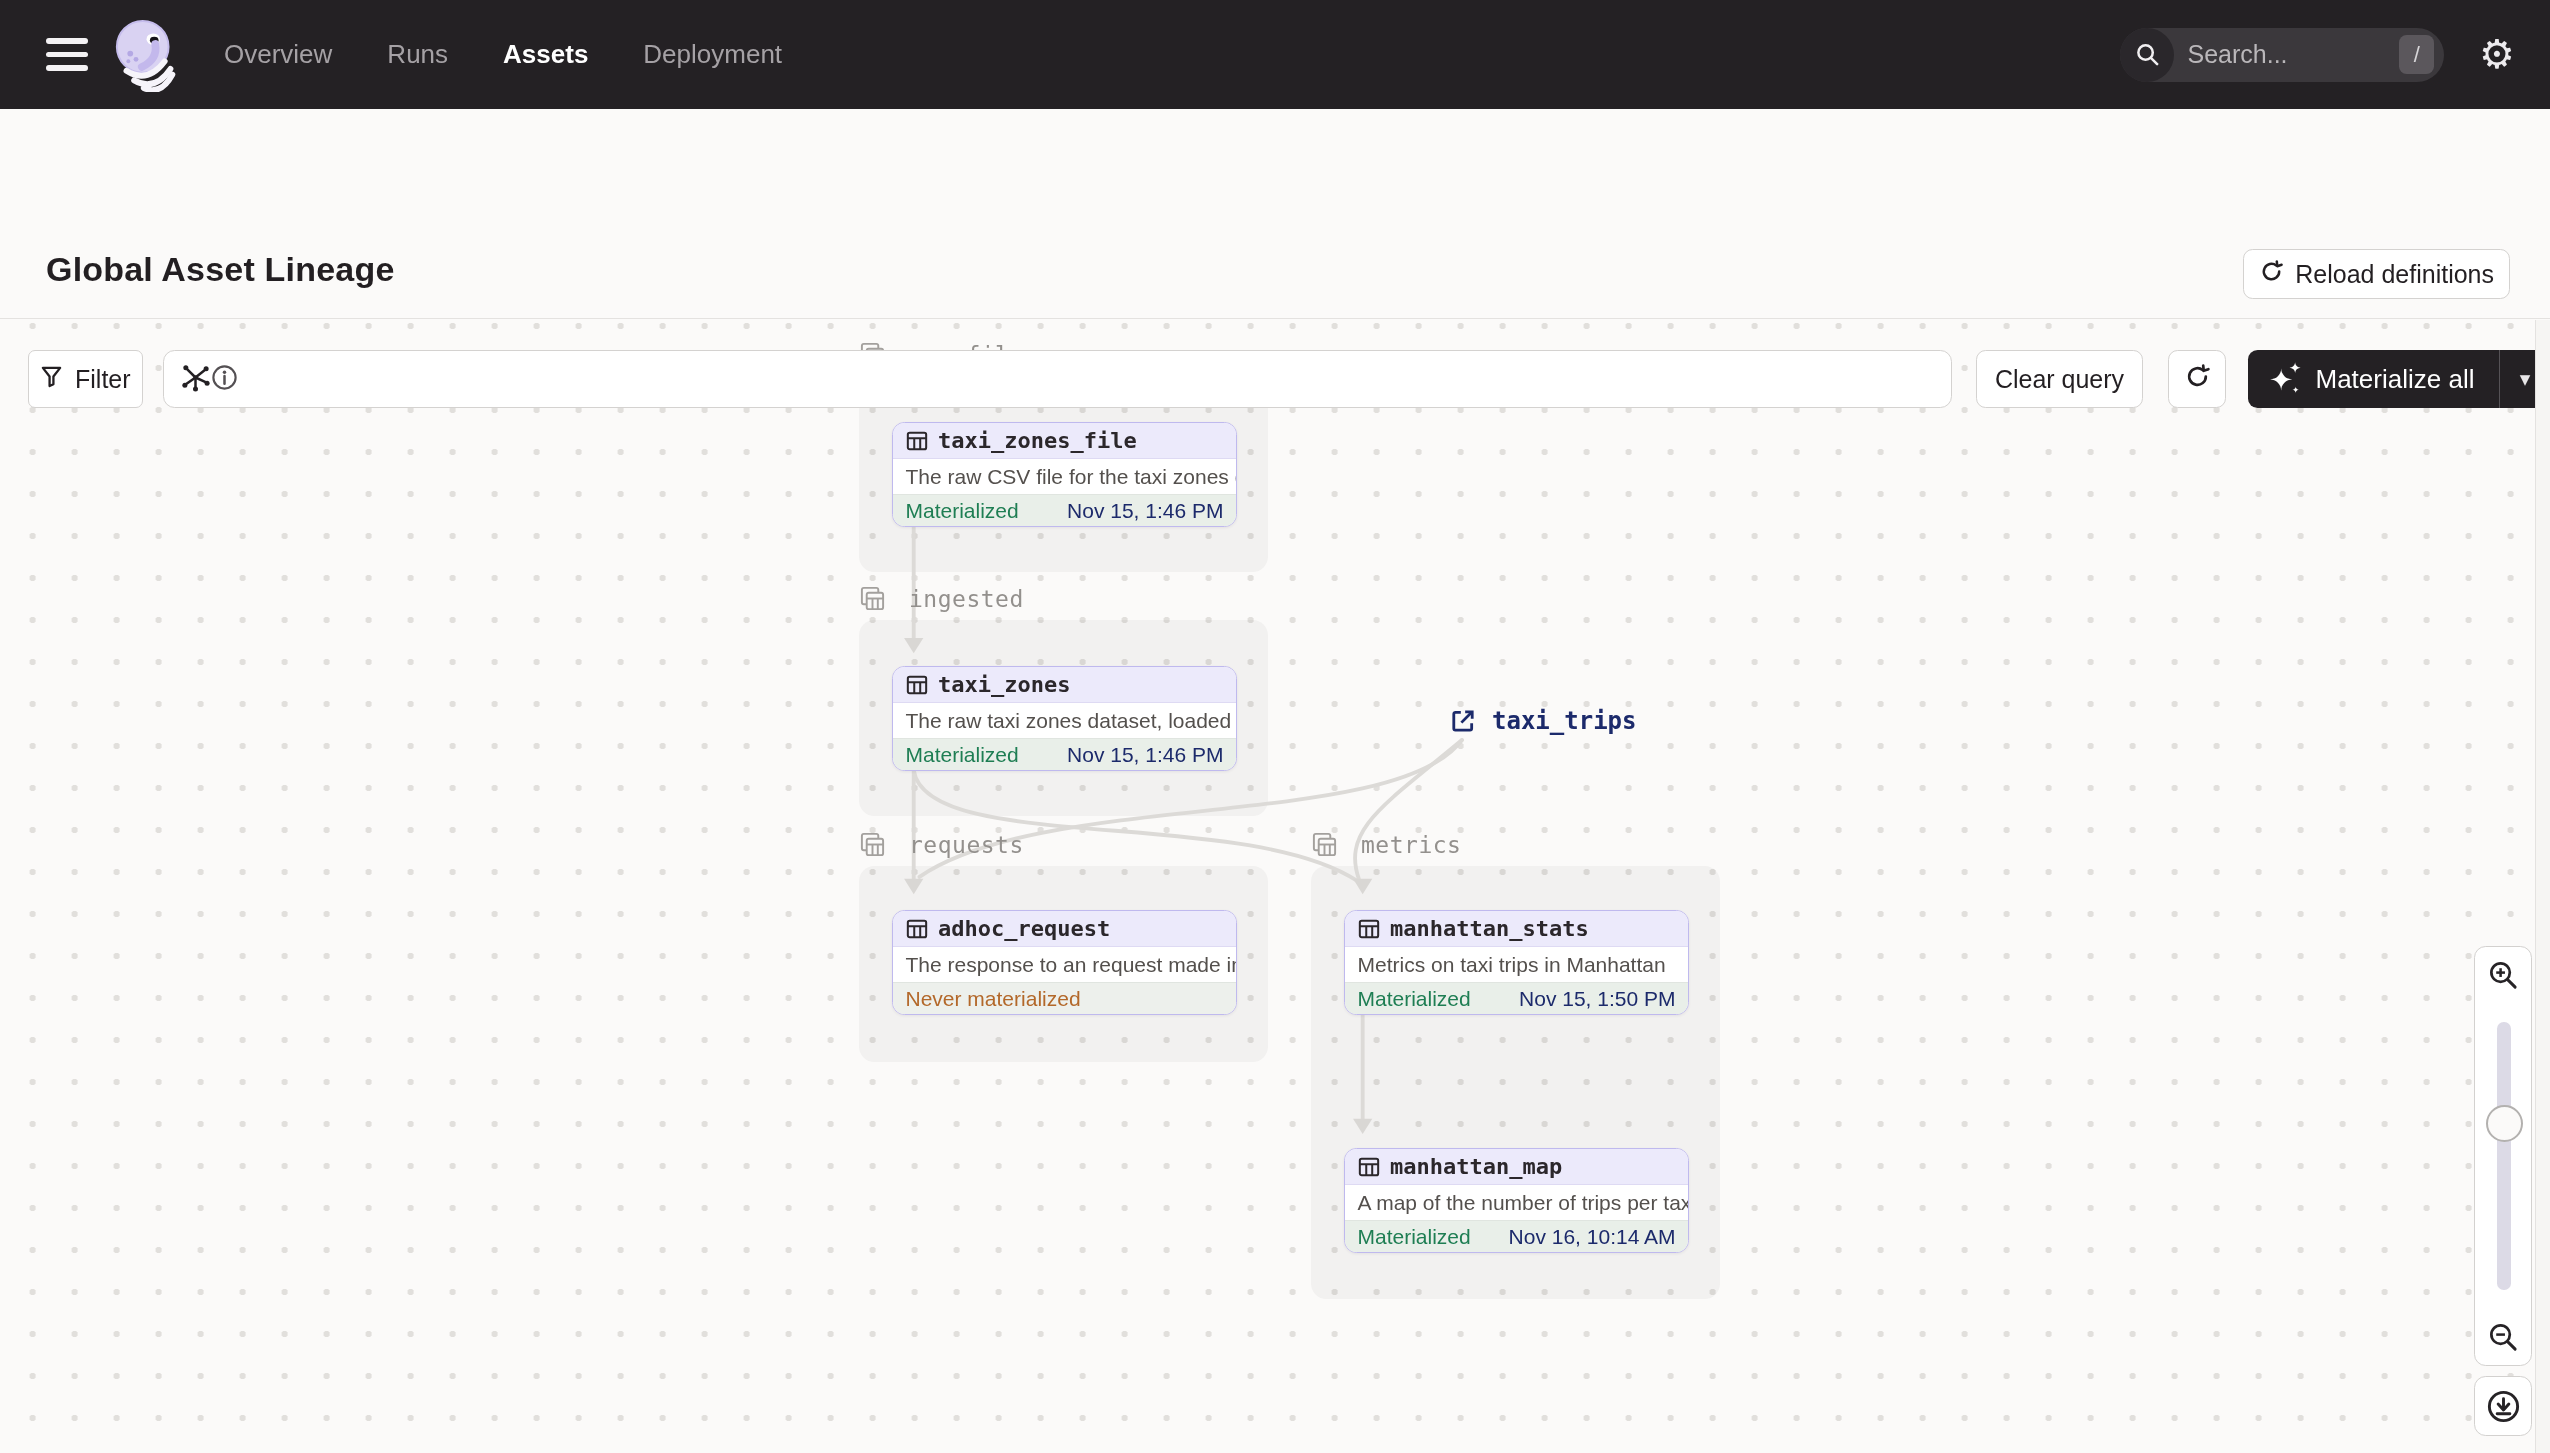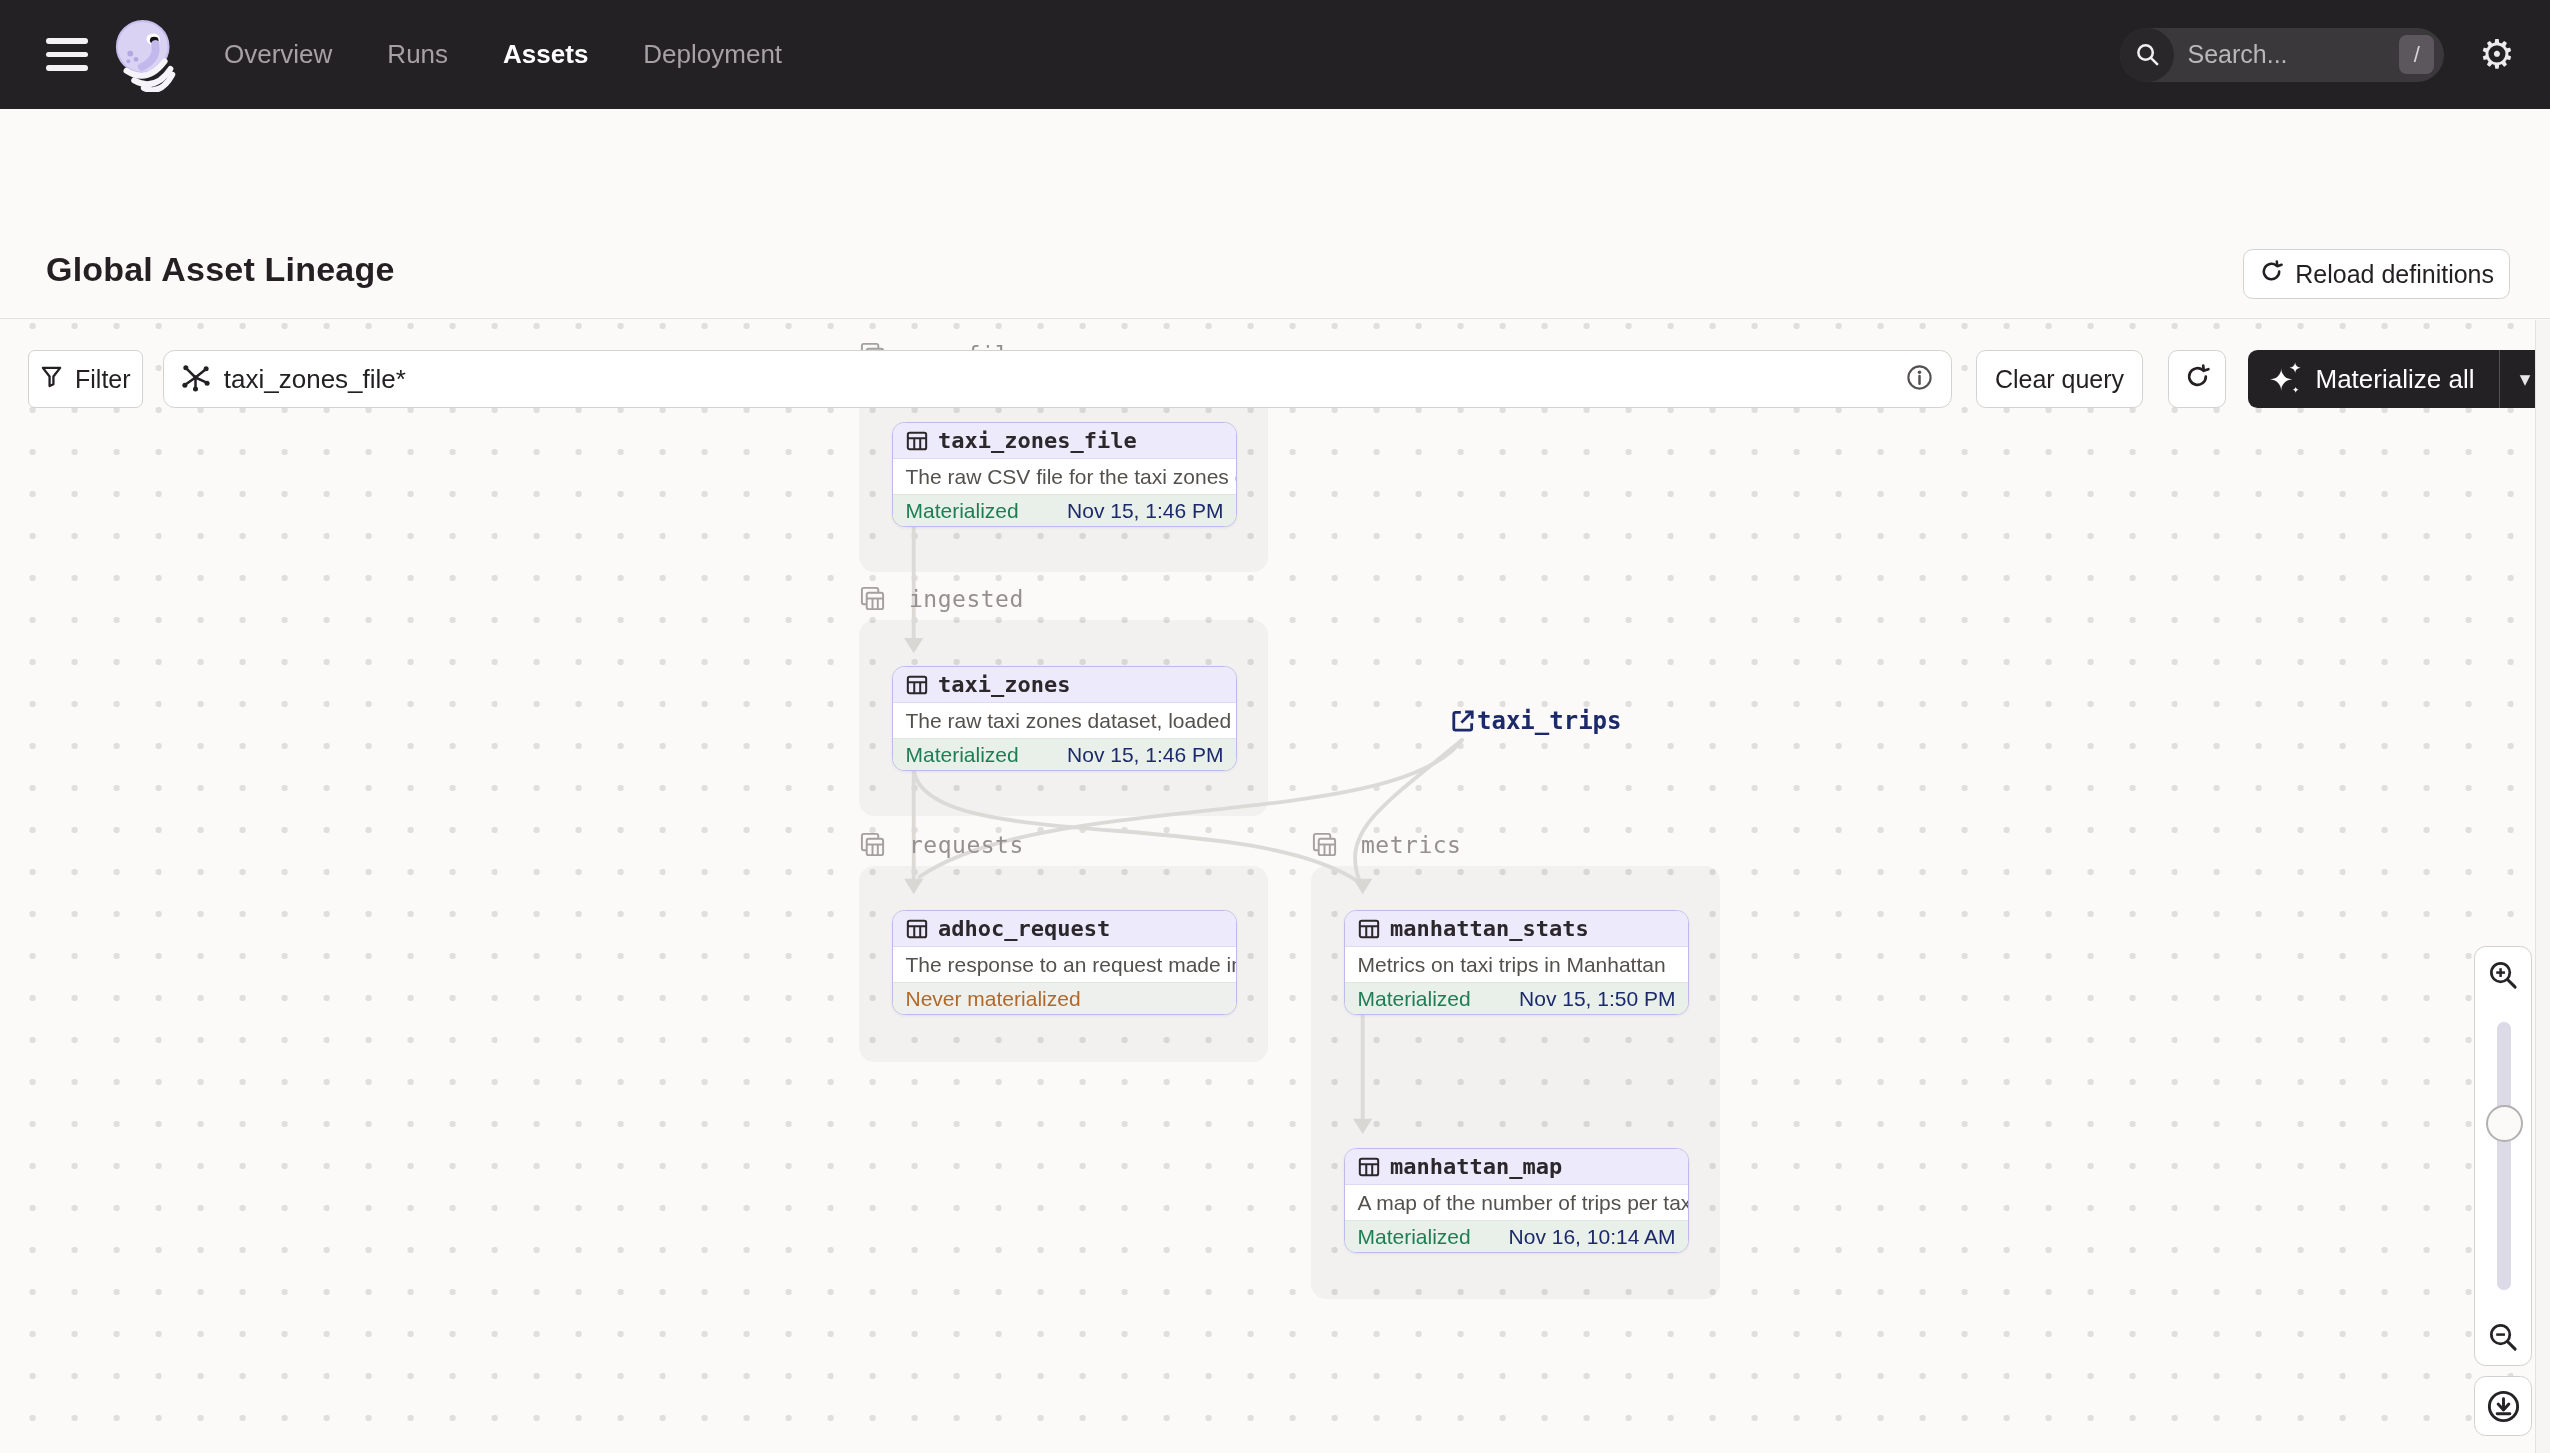--- a/index.html
+++ b/index.html
@@ -51,21 +51,21 @@
   .node { position:absolute; width:345px; border:1.9px solid #bfb9ee; border-radius:12.5px; background:#fff; z-index:4; box-shadow:0 1px 2.9px rgba(40,35,60,0.07); overflow:hidden; cursor:pointer; }
   .node-header { height:36px; background:#eceafb; display:flex; align-items:center; gap:10.6px; padding:0 12.5px; border-bottom:1px solid #dedaf3; }
   .node-name { font-size:22px; font-weight:bold; color:#2b272b; }
   .node-desc { height:35px; background:#fff; display:flex; align-items:center; padding:0 12.5px; font-size:21px; color:#54504d; white-space:nowrap; overflow:hidden; }
   .node-status { height:32px; background:#e9efe9; display:flex; align-items:center; justify-content:space-between; padding:0 12.5px; border-top:1px solid #e0e5e0; }
   .status-text { font-size:21px; color:#1e7e53; }
   .status-time { font-size:21px; color:#1c2a6b; }
   .node--never .node-status { background:#edf0ec; }
   .node--never .status-text { color:#b3682a; }
 
-  .ext-node { position:absolute; display:flex; align-items:center; gap:1px; z-index:4; cursor:pointer; }
+  .ext-node { position:absolute; display:flex; align-items:center; gap:16px; z-index:4; cursor:pointer; }
   .ext-name { font-size:24px; font-weight:bold; color:#1c2a6b; }
 
   
   .zoom-panel { position:absolute; left:2474px; top:946px; width:58px; z-index:15; }
   .zoom-btn { width:58px; height:58px; background:#fff; border:1px solid #d3d1cf; display:flex; align-items:center; justify-content:center; cursor:pointer; }
   .zoom-in { border-radius:11.6px 11.6px 0 0; }
   .zoom-out { border-radius:0 0 11.6px 11.6px; margin-top:-1px; }
   .slider-box { width:58px; height:306px; background:#fff; border-left:1px solid #d3d1cf; border-right:1px solid #d3d1cf; margin-top:-1px; position:relative; }
   .slider-track { position:absolute; left:22px; top:19px; width:13.5px; height:268px; background:#dcdae6; border-radius:6.7px; }
   .slider-handle { position:absolute; left:10.6px; top:102px; width:37px; height:37px; border-radius:50%; background:#fbfaf9; border:2.9px solid #b3b1af; cursor:grab; }
@@ -151,21 +151,20 @@
         <g fill="#232023">
           <circle cx="26" cy="6" r="2.6"></circle>
             <circle cx="5" cy="5" r="2.6"></circle>
             <circle cx="15" cy="27" r="2.6"></circle>
           <circle cx="4" cy="23" r="2.6"></circle>
             <circle cx="27" cy="21" r="2.6"></circle>
             <circle cx="15" cy="15" r="2.2"></circle>
         </g>
       </svg>
     </span>
-    <input class="query-input" value="taxi_zones_file*" style="">
     <span>
       <svg width="29" height="29" viewBox="0 0 30 30">
           <circle cx="15" cy="15" r="11.5" fill="none" stroke="#545053" stroke-width="2.2"></circle>
           <circle cx="15" cy="9.5" r="1.8" fill="#545053"></circle>
           <line x1="15" y1="13.5" x2="15" y2="21.5" stroke="#545053" stroke-width="2.6" stroke-linecap="round"></line>
         </svg>
     </span>
   </div>
 
   <div class="btn clear-btn">

